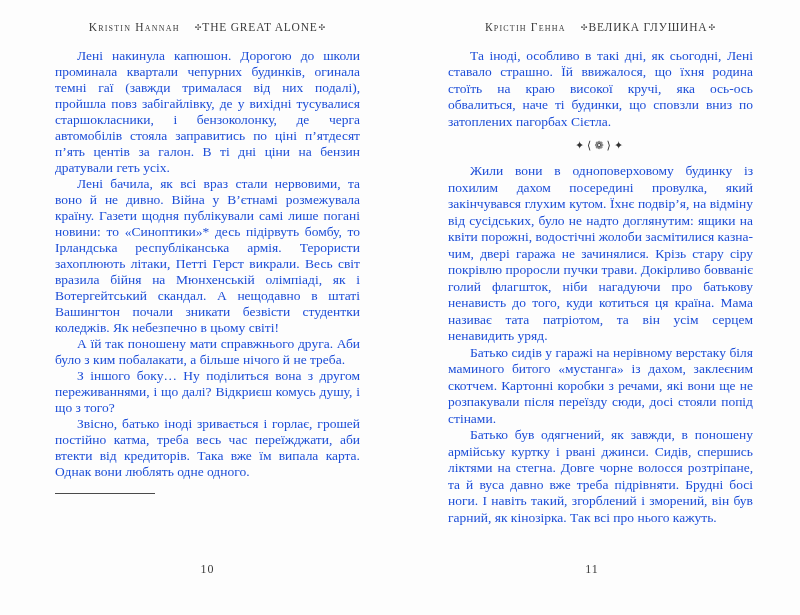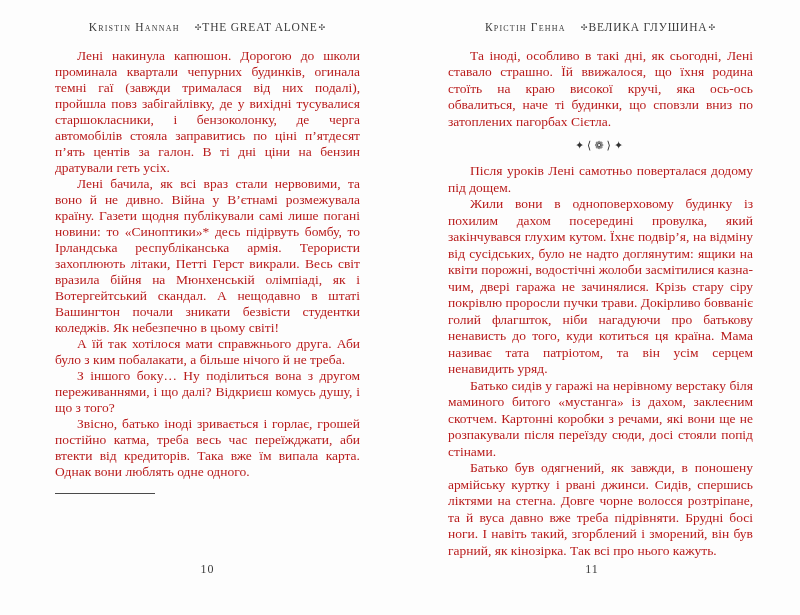--- a/index.html
+++ b/index.html
@@ -23,21 +23,21 @@
   .caps-title{letter-spacing:0.8px;}
   .head-gap{display:inline-block;width:14px;}
   .orn{font-size:8px;vertical-align:1.5px;margin:0 1px;color:#4a4a4a;}
 
   .body-text p{
     margin:0;
     text-indent:22px;
     text-align:justify;
     font-size:13.5px;
     line-height:16px;
-    color:#b91c1c;
+    color:#1d4ed8;
     hyphens:auto;
   }
   .page-right .body-text p{line-height:16.5px;}
 
   .section-divider{
     text-align:center;
     font-size:11px;
     letter-spacing:3px;
     color:#333;
     margin:8px 0 11px 0;
@@ -67,21 +67,21 @@
 <div class="spread">
 
   <div class="page page-left">
     <div class="running-head">
       <span class="sc">Kristin Hannah</span><span class="head-gap"></span><span class="orn">✣</span><span class="caps-title">THE GREAT ALONE</span><span class="orn">✣</span>
     </div>
 
     <div class="body-text">
       <p>Лені накинула капюшон. Дорогою до школи проминала квартали чепурних будинків, огинала темні гаї (завжди трималася від них подалі), пройшла повз забігайлівку, де у вихідні тусувалися старшокласники, і бензоколонку, де черга автомобілів стояла заправитись по ціні п’ятдесят п’ять центів за галон. В ті дні ціни на бензин дратували геть усіх.</p>
       <p>Лені бачила, як всі враз стали нервовими, та воно й не дивно. Війна у В’єтнамі розмежувала країну. Газети щодня публікували самі лише погані новини: то «Синоптики»* десь підірвуть бомбу, то Ірландська республіканська армія. Терористи захоплюють літаки, Петті Герст викрали. Весь світ вразила бійня на Мюнхенській олімпіаді, як і Вотергейтський скандал. А нещодавно в штаті Вашингтон почали зникати безвісти студентки коледжів. Як небезпечно в цьому світі!</p>
-      <p>А їй так хотілося мати справжнього друга. Аби було з ким побалакати, а більше нічого й не треба.</p>
+      <p>А їй так поношену мати справжнього друга. Аби було з ким побалакати, а більше нічого й не треба.</p>
       <p>З іншого боку… Ну поділиться вона з другом переживаннями, і що далі? Відкриєш комусь душу, і що з того?</p>
       <p>Звісно, батько іноді зривається і горлає, грошей постійно катма, треба весь час переїжджати, аби втекти від кредиторів. Така вже їм випала карта. Однак вони люблять одне одного.</p>
     </div>
 
     <div class="footnote-block">
       <div class="footnote-rule"></div>
     </div>
 
     <div class="page-number">10</div>
   </div>
@@ -91,21 +91,20 @@
       <span class="sc">Крістін Генна</span><span class="head-gap"></span><span class="orn">✣</span><span class="caps-title">ВЕЛИКА ГЛУШИНА</span><span class="orn">✣</span>
     </div>
 
     <div class="body-text">
       <p>Та іноді, особливо в такі дні, як сьогодні, Лені ставало страшно. Їй ввижалося, що їхня родина стоїть на краю високої кручі, яка ось-ось обвалиться, наче ті будинки, що сповзли вниз по затоплених пагорбах Сієтла.</p>
     </div>
 
     <div class="section-divider">✦⟨❁⟩✦</div>
 
     <div class="body-text">
-      <p>Після уроків Лені самотньо поверталася додому під дощем.</p>
       <p>Жили вони в одноповерховому будинку із похилим дахом посередині провулка, який закінчувався глухим кутом. Їхнє подвір’я, на відміну від сусідських, було не надто доглянутим: ящики на квіти порожні, водостічні жолоби засмітилися казна-чим, двері гаража не зачинялися. Крізь стару сіру покрівлю проросли пучки трави. Докірливо бовваніє голий флагшток, ніби нагадуючи про батькову ненависть до того, куди котиться ця країна. Мама називає тата патріотом, та він усім серцем ненавидить уряд.</p>
       <p>Батько сидів у гаражі на нерівному верстаку біля маминого битого «мустанга» із дахом, заклеєним скотчем. Картонні коробки з речами, які вони ще не розпакували після переїзду сюди, досі стояли попід стінами.</p>
       <p>Батько був одягнений, як завжди, в поношену армійську куртку і рвані джинси. Сидів, спершись ліктями на стегна. Довге чорне волосся розтріпане, та й вуса давно вже треба підрівняти. Брудні босі ноги. І навіть такий, згорблений і зморений, він був гарний, як кінозірка. Так всі про нього кажуть.</p>
     </div>
 
     <div class="page-number">11</div>
   </div>
 
 </div>
 

